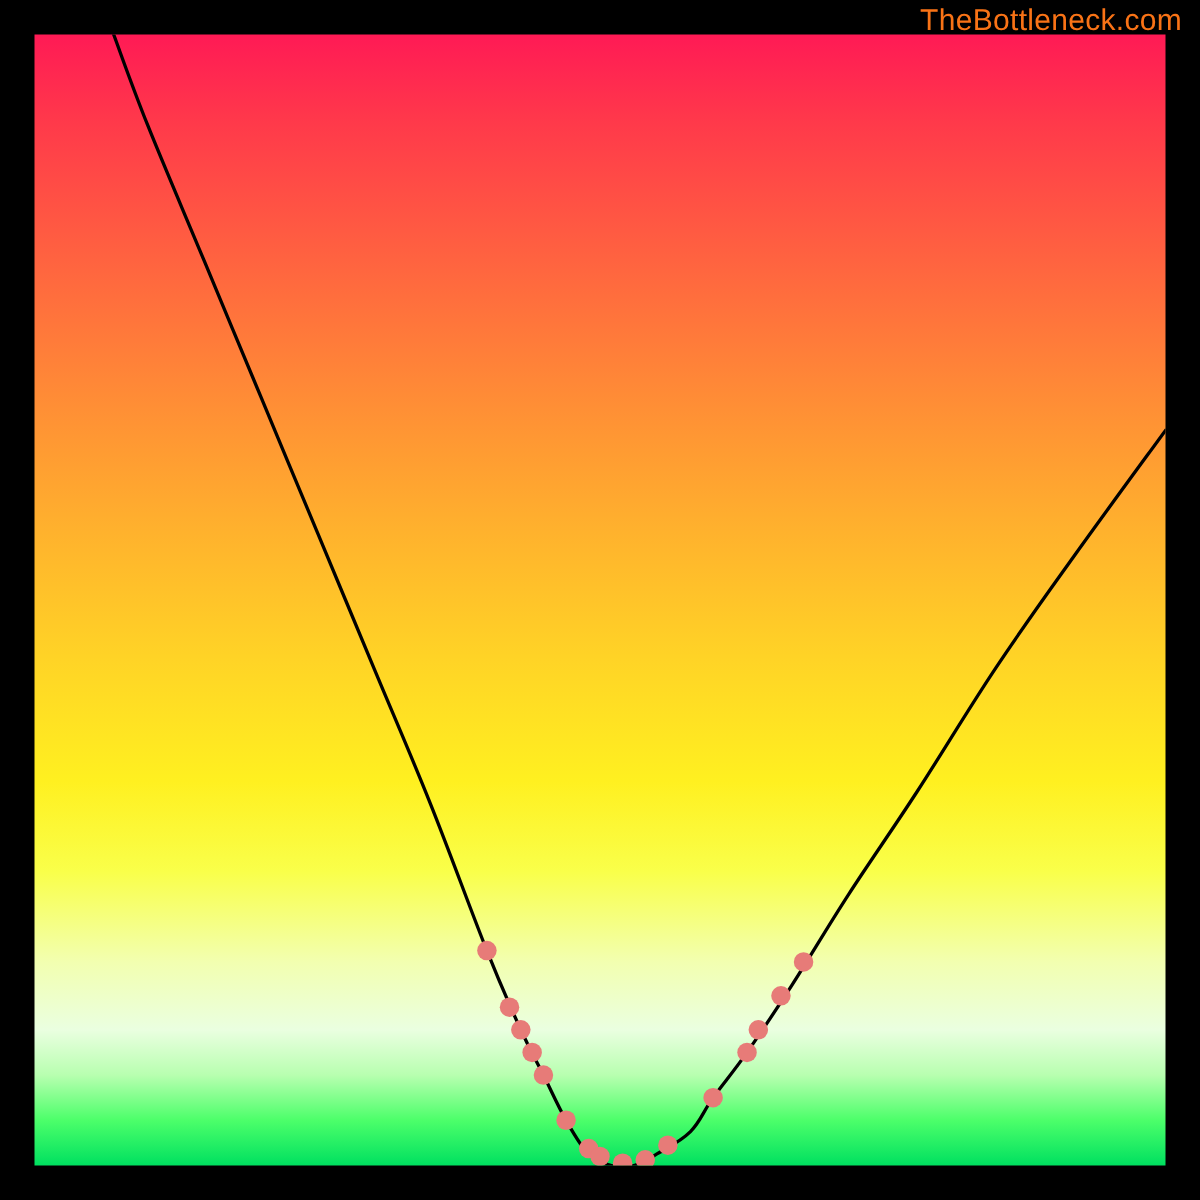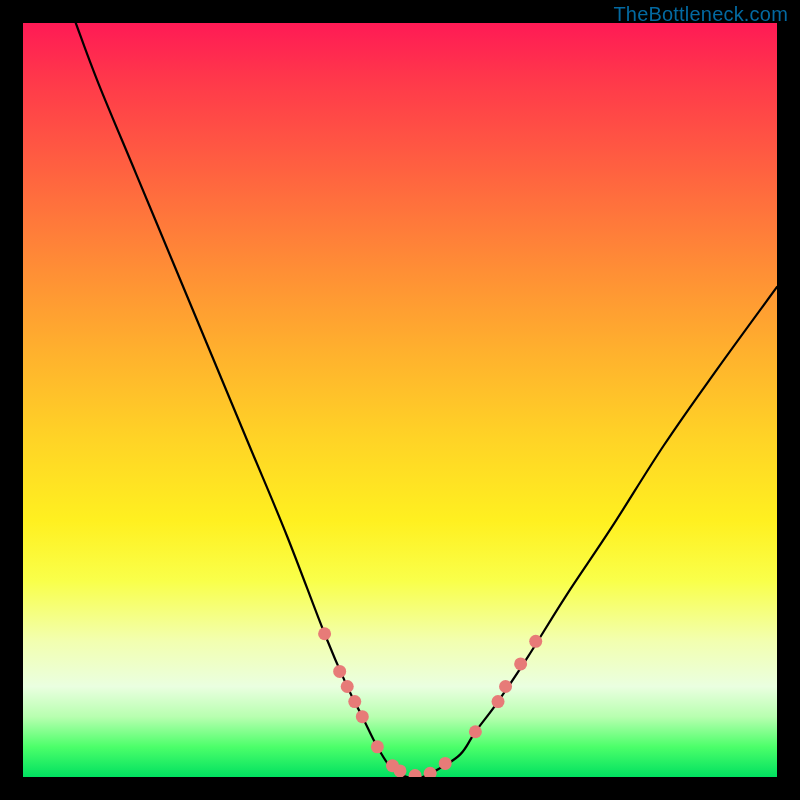--- a/index.html
+++ b/index.html
@@ -40,21 +40,21 @@
       #eaffe0 88%,
       #b8ffb0 92%,
       #4cff6a 96%,
       #00e060 100%
     );
   }
   .watermark {
     position: absolute;
     top: 3px;
     right: 12px;
-    color: #0369a1;
+    color: #f97316;
     font-size: 20px;
     font-weight: 500;
     letter-spacing: 0.2px;
     user-select: none;
   }
   svg.curve {
     position: absolute;
     left: 0;
     top: 0;
     width: 754px;

